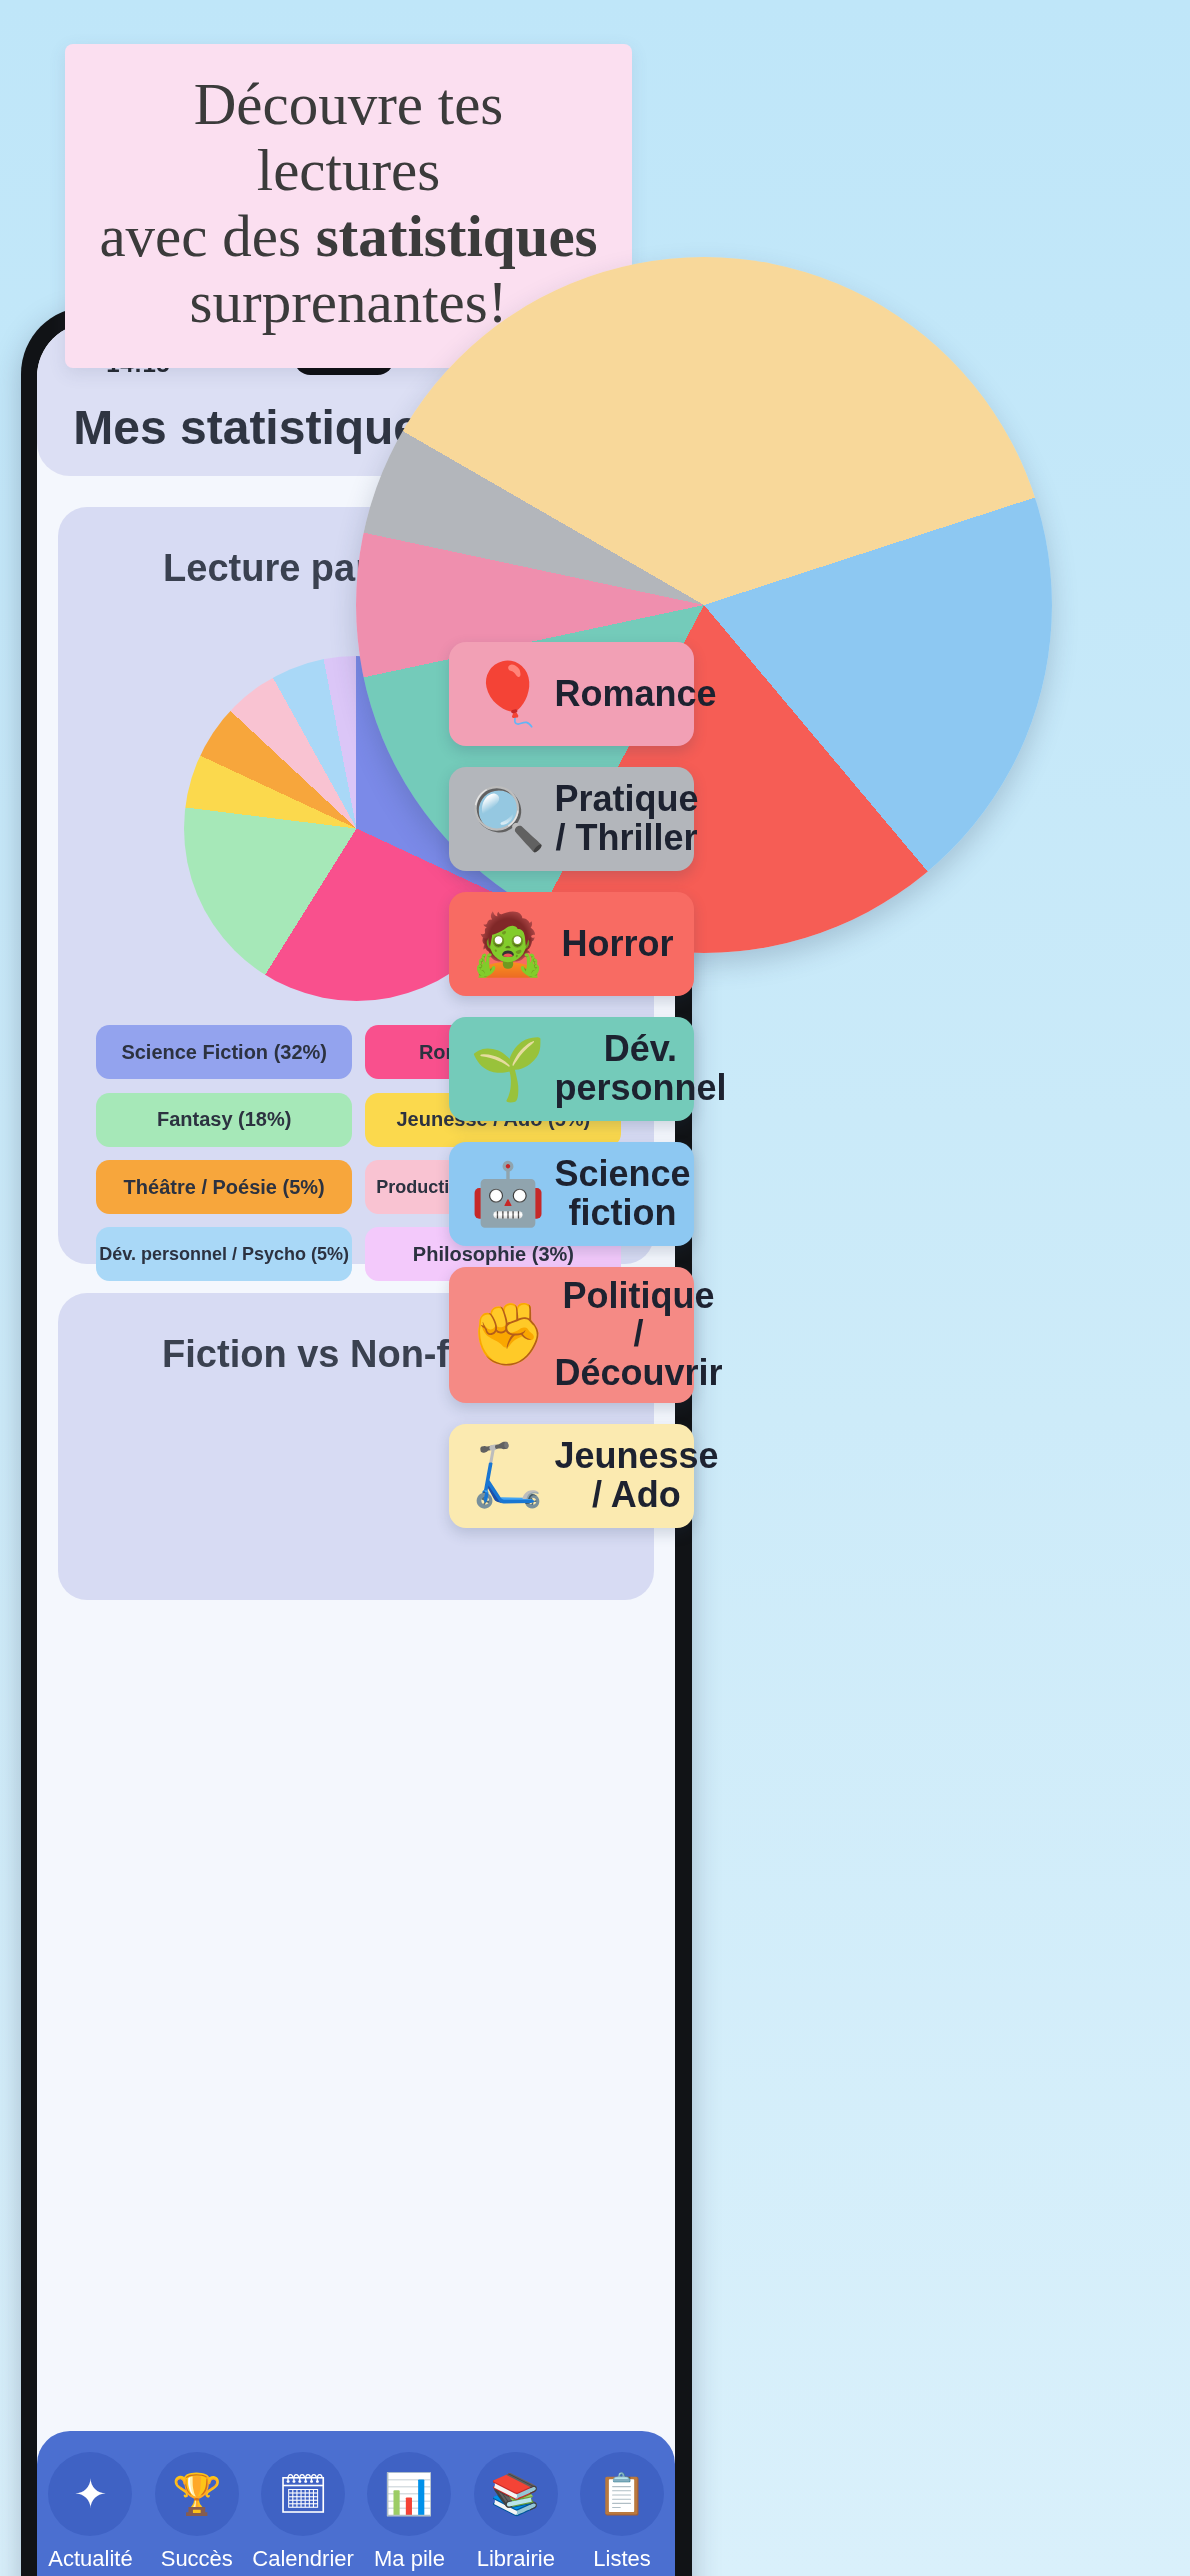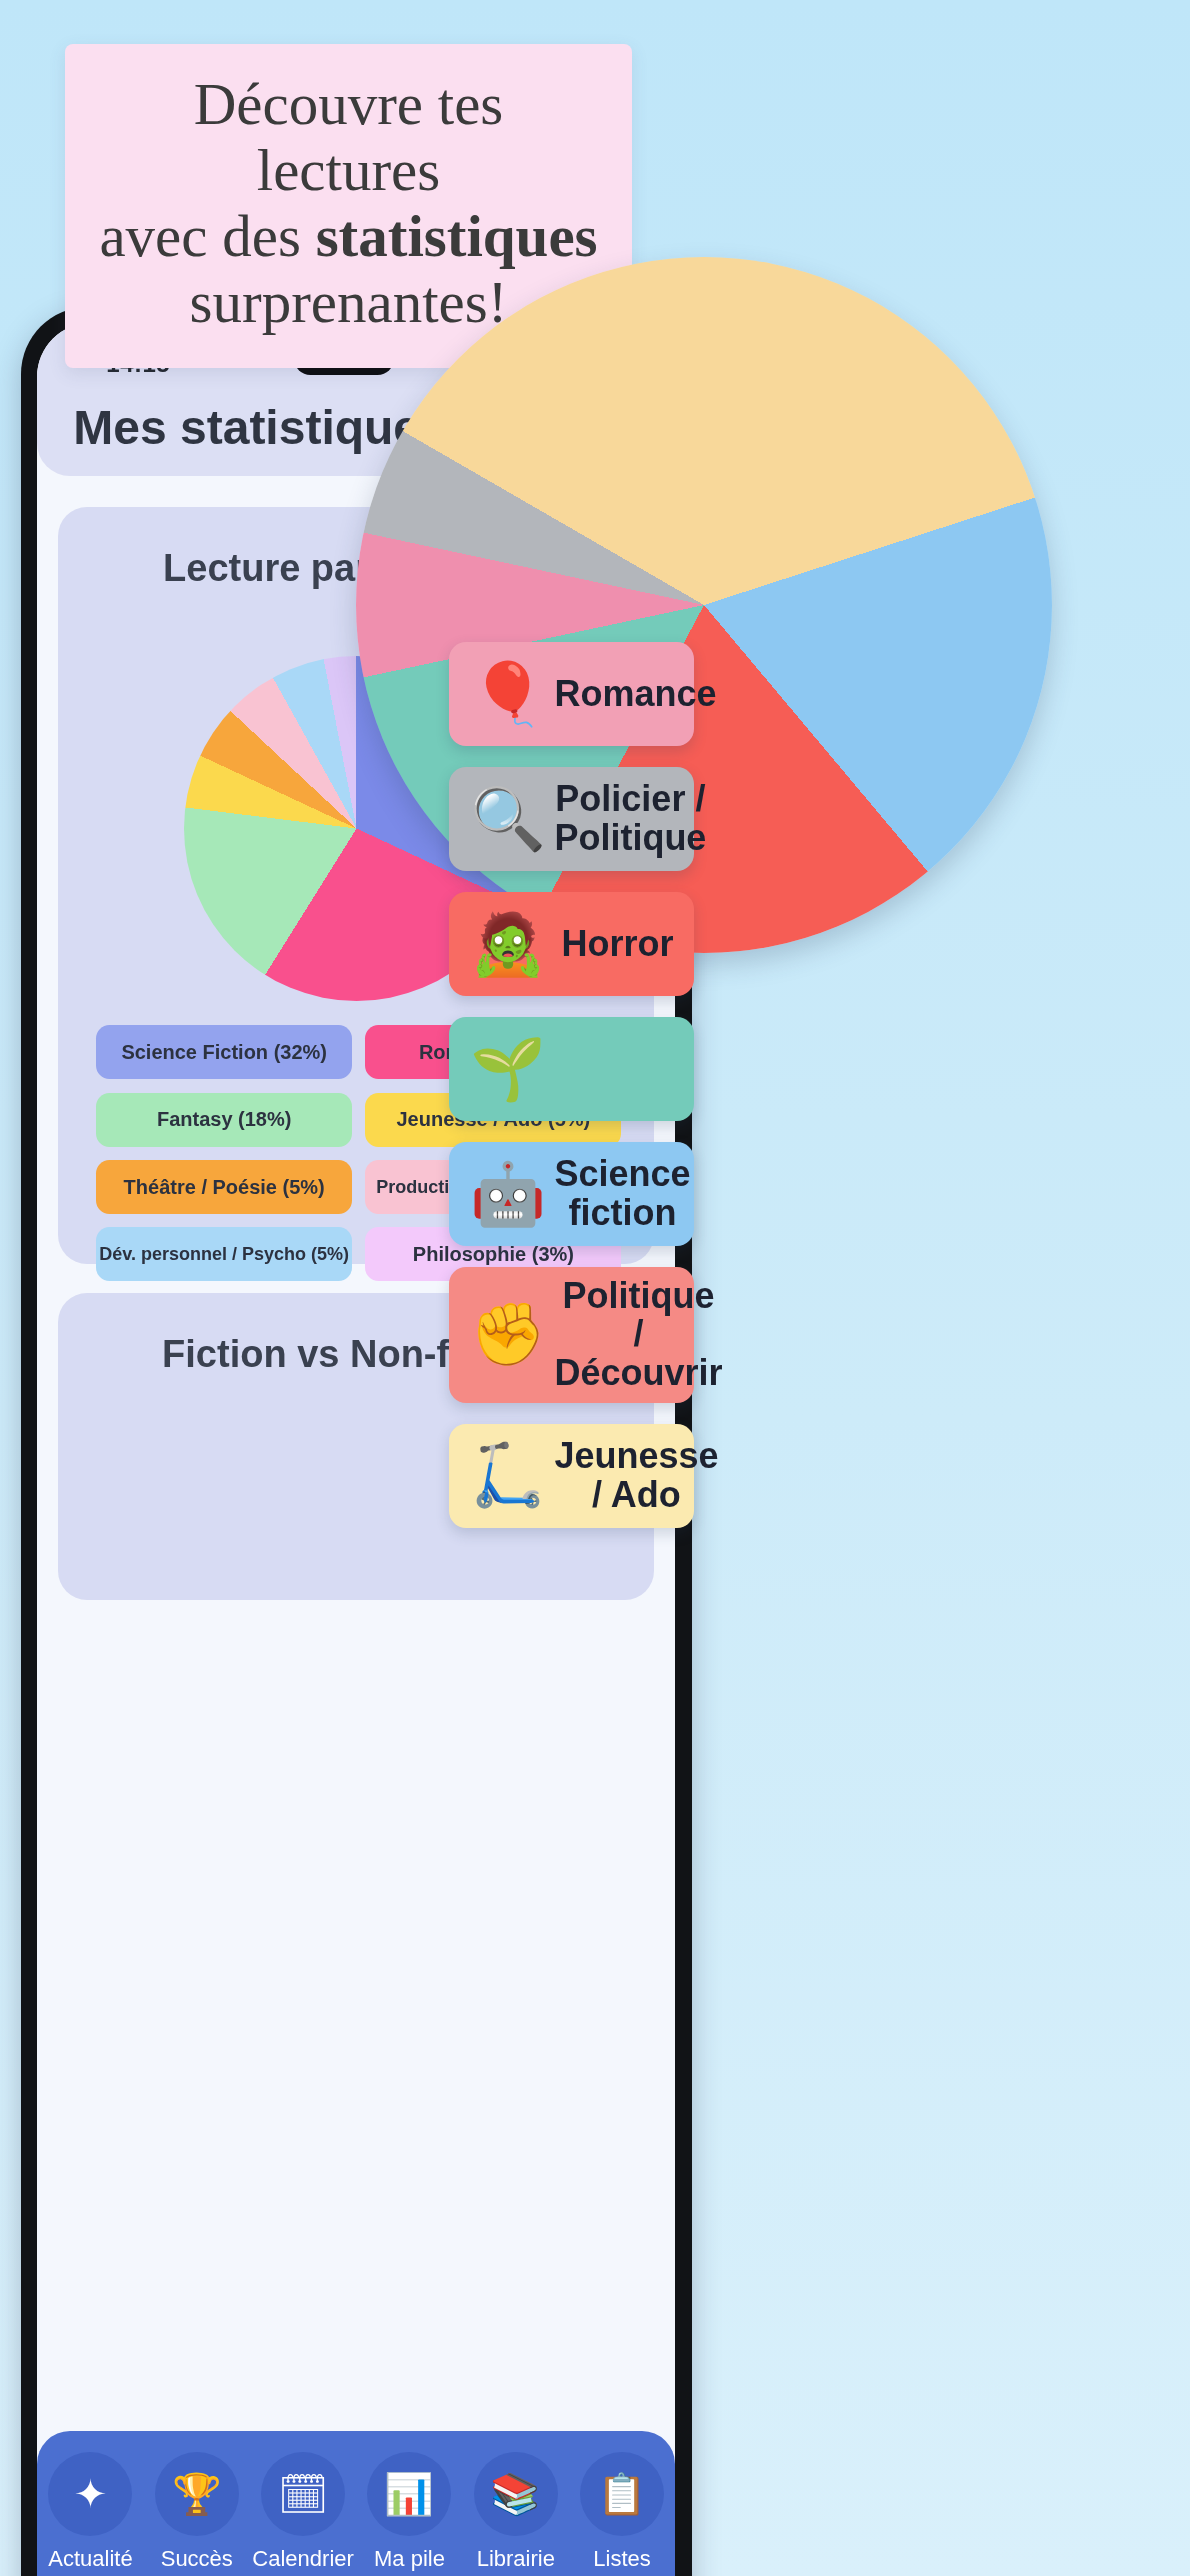--- a/index.html
+++ b/index.html
@@ -367,28 +367,29 @@
 
 <div class="pie-big"></div>
 
 <div class="cat-list">
   <div class="cat-card" id="cat-romance" style="background:#f2a0b5">
     <div class="cat-emoji">🎈</div>
     <div class="cat-label">Romance</div>
   </div>
   <div class="cat-card" id="cat-policier" style="background:#b3b6bb">
     <div class="cat-emoji">🔍</div>
-    <div class="cat-label">Policier / Politique</div>
+    <div class="cat-label">Pratique / Thriller</div>
   </div>
   <div class="cat-card" id="cat-horror" style="background:#f86b63">
     <div class="cat-emoji">🧟</div>
     <div class="cat-label">Horror</div>
   </div>
   <div class="cat-card" id="cat-dev" style="background:#74cbba">
     <div class="cat-emoji">🌱</div>
+    <div class="cat-label">Dév. personnel</div>
   </div>
   <div class="cat-card" id="cat-sf" style="background:#8dc8f2">
     <div class="cat-emoji">🤖</div>
     <div class="cat-label">Science fiction</div>
   </div>
   <div class="cat-card" id="cat-politique" style="background:#f58a85">
     <div class="cat-emoji">✊</div>
     <div class="cat-label">Politique / Découvrir</div>
   </div>
   <div class="cat-card" id="cat-jeunesse" style="background:#fbeab0">

